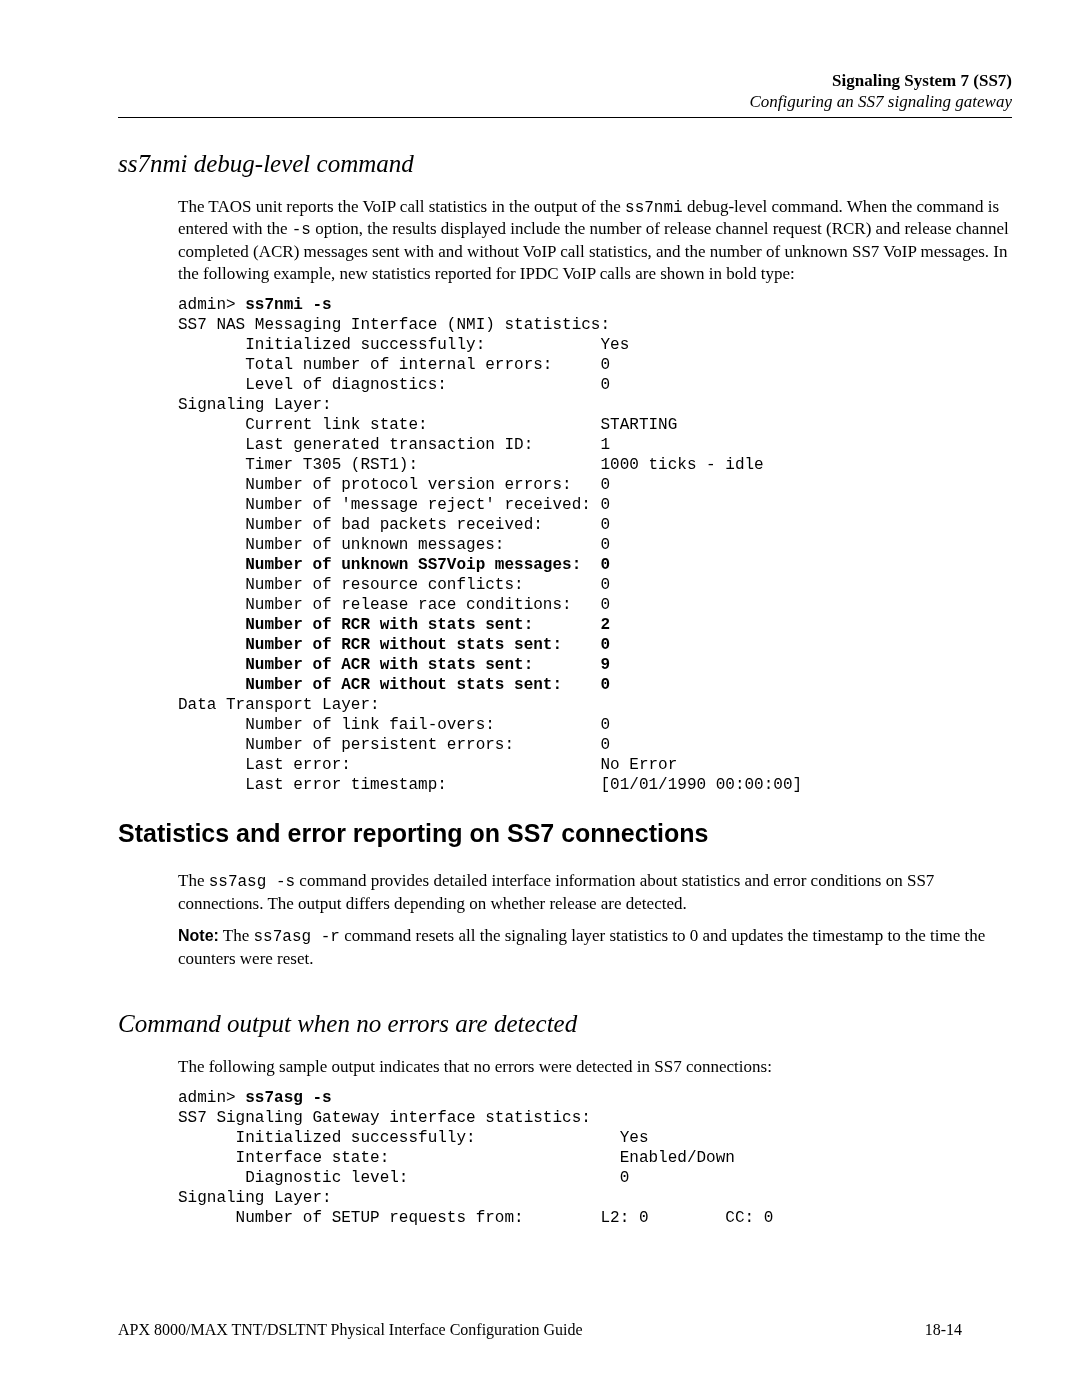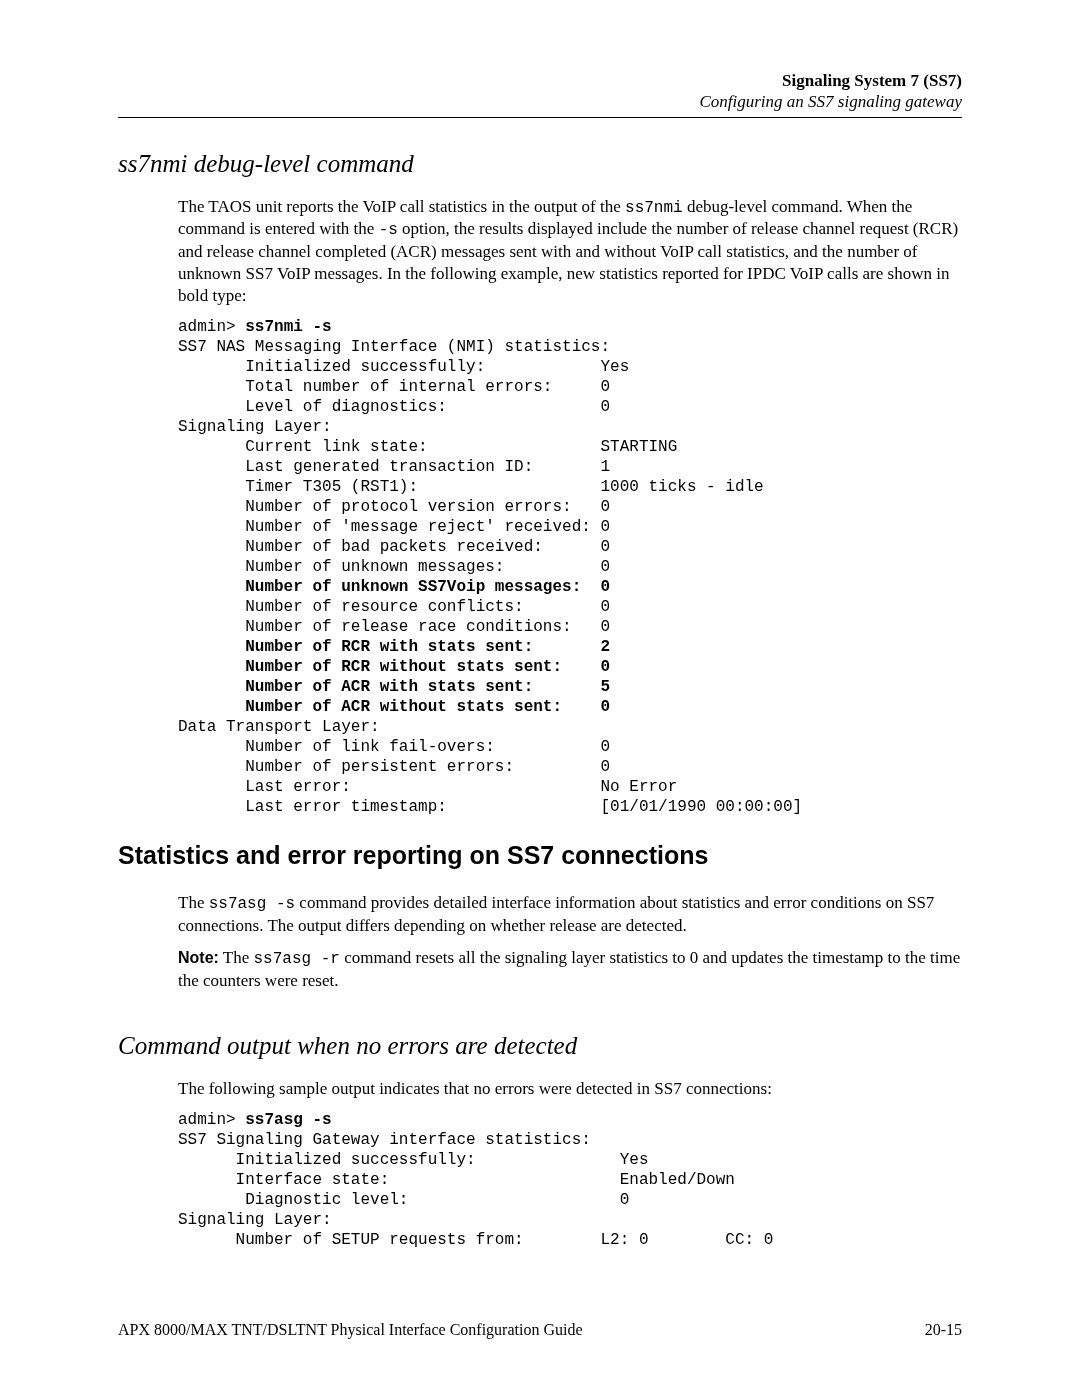--- a/index.html
+++ b/index.html
@@ -7,21 +7,21 @@
     margin: 0;
     padding: 0;
     background: #fff;
     font-family: "Times New Roman", Times, serif;
     color: #000;
   }
   .page {
     box-sizing: border-box;
     width: 1080px;
     height: 1397px;
-    padding: 70px 118px 60px 118px;
+    padding: 70px 68px 60px 118px;
     position: relative;
     background: #fff;
   }
   .hdr {
     text-align: right;
     font-size: 17px;
     line-height: 1.25;
     margin-bottom: 4px;
   }
   .hdr .bold { font-weight: bold; }
@@ -102,21 +102,21 @@
        Timer T305 (RST1):                   1000 ticks - idle
        Number of protocol version errors:   0
        Number of 'message reject' received: 0
        Number of bad packets received:      0
        Number of unknown messages:          0
 <span class="b">       Number of unknown SS7Voip messages:  0</span>
        Number of resource conflicts:        0
        Number of release race conditions:   0
 <span class="b">       Number of RCR with stats sent:       2</span>
 <span class="b">       Number of RCR without stats sent:    0</span>
-<span class="b">       Number of ACR with stats sent:       5</span>
+<span class="b">       Number of ACR with stats sent:       9</span>
 <span class="b">       Number of ACR without stats sent:    0</span>
 Data Transport Layer:
        Number of link fail-overs:           0
        Number of persistent errors:         0
        Last error:                          No Error
        Last error timestamp:                [01/01/1990 00:00:00]</div>
   </div>
 
   <div class="h1">Statistics and error reporting on SS7 connections</div>
 
@@ -137,16 +137,16 @@
 SS7 Signaling Gateway interface statistics:
       Initialized successfully:               Yes
       Interface state:                        Enabled/Down
        Diagnostic level:                      0
 Signaling Layer:
       Number of SETUP requests from:        L2: 0        CC: 0</div>
   </div>
 
   <div class="footer">
     <span class="left">APX 8000/MAX TNT/DSLTNT Physical Interface Configuration Guide</span>
-    <span class="right">20-15</span>
+    <span class="right">18-14</span>
   </div>
 
 </div>
 
 </body></html>

